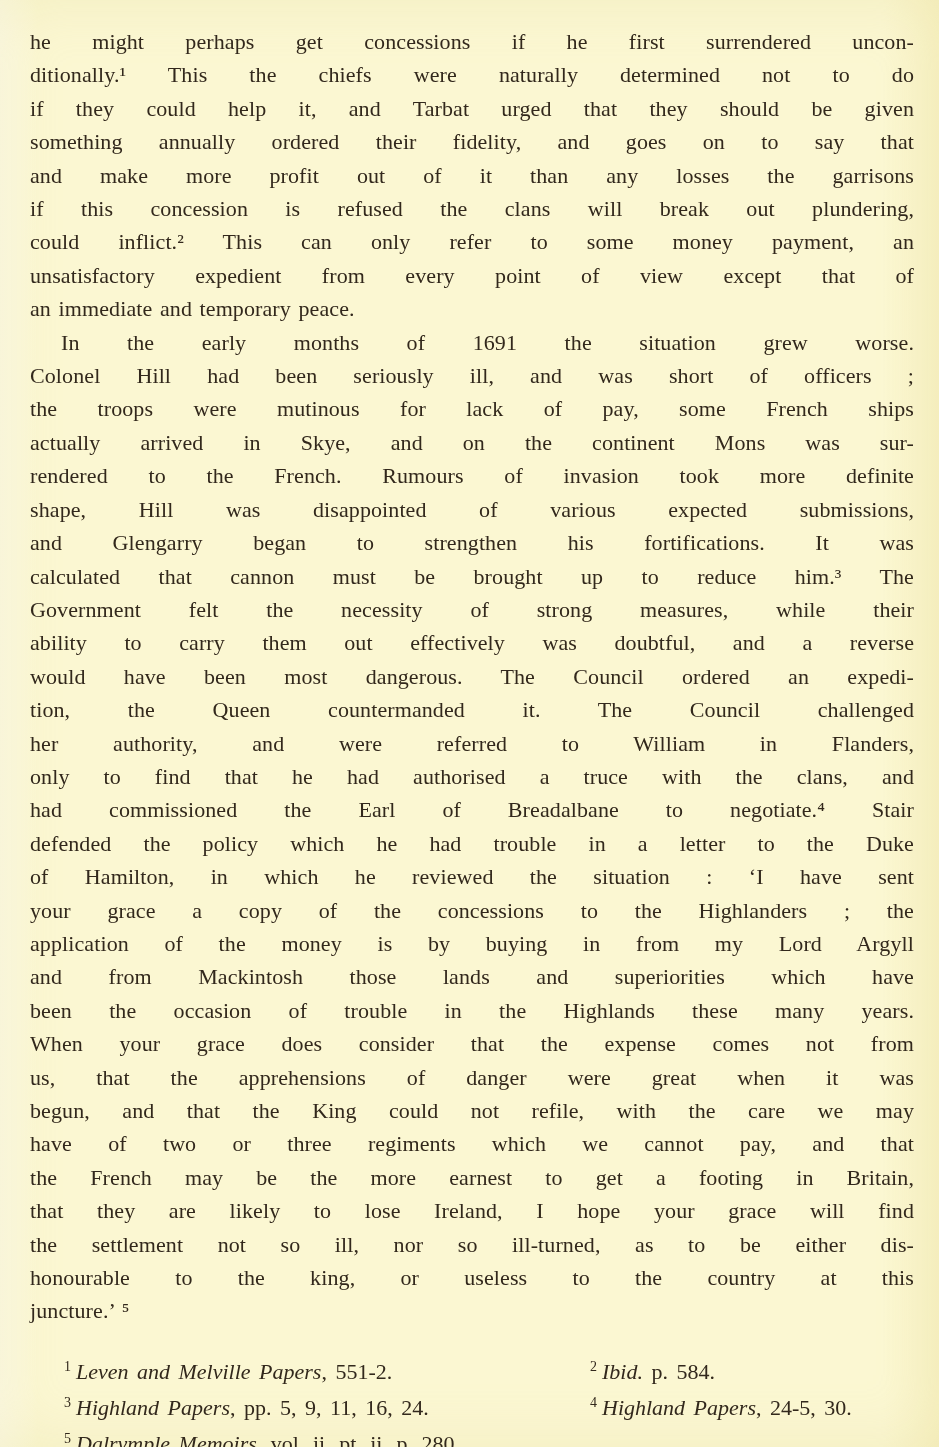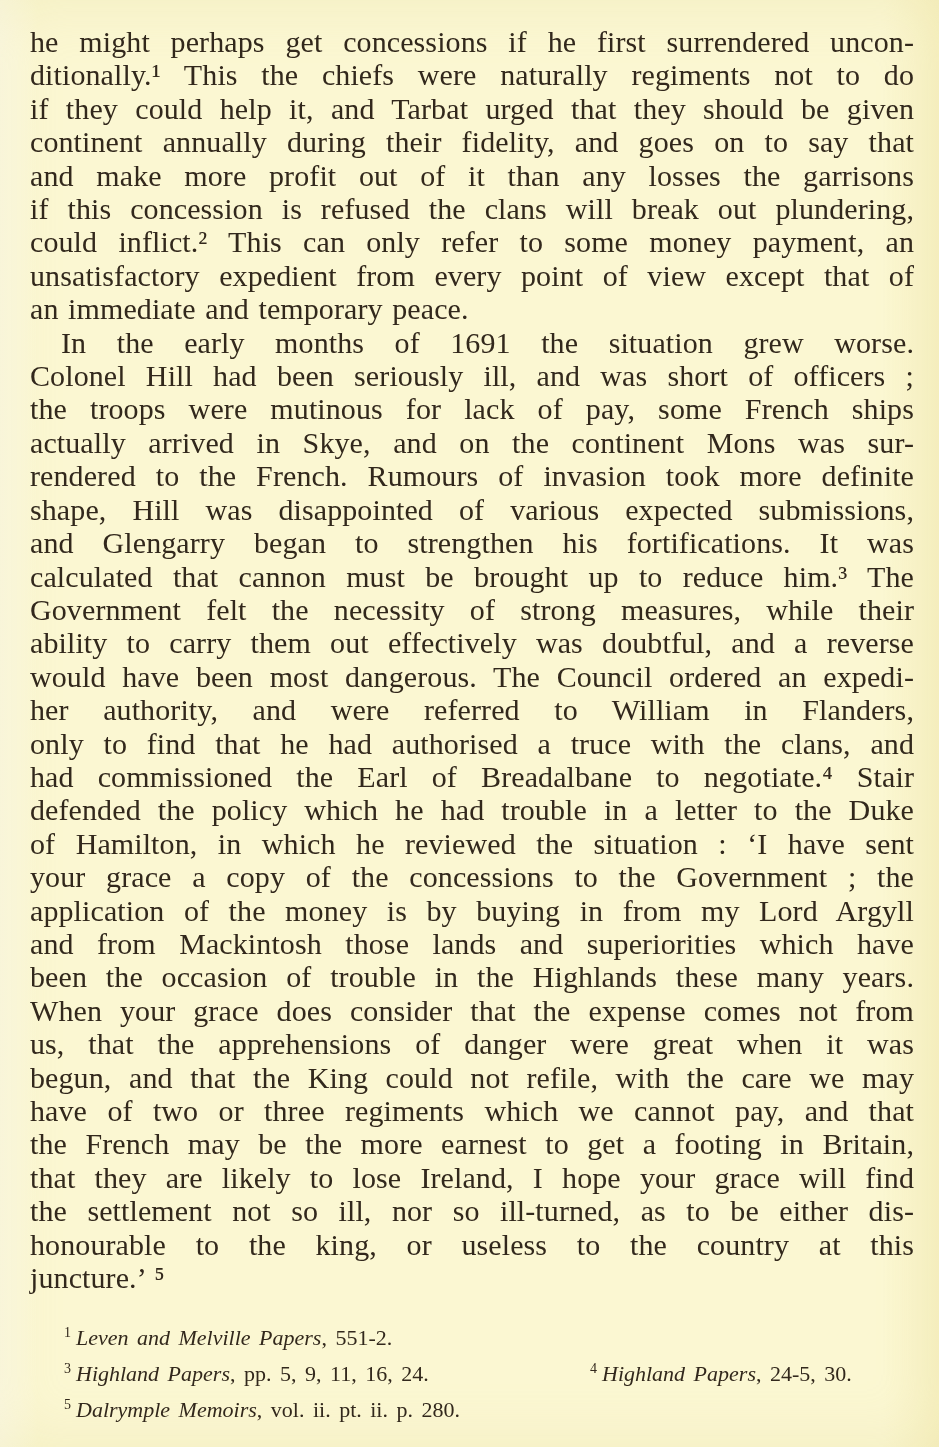--- a/index.html
+++ b/index.html
@@ -13,21 +13,21 @@
     height: 1447px;
     box-sizing: border-box;
     padding: 25px 25px 0 30px;
     background: linear-gradient(90deg, #fdfbe6 0%, #fbf7d2 4%, #fbf7d2 94%, #f8f2c4 100%);
     box-shadow: inset 0 0 60px rgba(225, 214, 150, 0.30);
     font-family: "Liberation Serif", "DejaVu Serif", serif;
     color: #32281c;
     overflow: hidden;
   }
   .body-text {
-    font-size: 30px;
+    font-size: 22px;
     line-height: 33.4px;
     word-spacing: 2px;
     letter-spacing: 0.1px;
   }
   .line {
     text-align: justify;
     text-align-last: justify;
   }
   .line.flush {
     text-align-last: left;
@@ -63,64 +63,68 @@
     font-style: italic;
   }
 </style>
 </head>
 <body>
 
 <div class="page">
 
   <div class="body-text">
     <div class="line">he might perhaps get concessions if he first surrendered uncon-</div>
-    <div class="line">ditionally.¹ This the chiefs were naturally regiments not to do</div>
+    <div class="line">ditionally.¹ This the chiefs were naturally determined not to do</div>
     <div class="line">if they could help it, and Tarbat urged that they should be given</div>
-    <div class="line">continent annually during their fidelity, and goes on to say that</div>
+    <div class="line">something annually ordered their fidelity, and goes on to say that</div>
     <div class="line">and make more profit out of it than any losses the garrisons</div>
     <div class="line">if this concession is refused the clans will break out plundering,</div>
     <div class="line">could inflict.² This can only refer to some money payment, an</div>
     <div class="line">unsatisfactory expedient from every point of view except that of</div>
     <div class="line flush">an immediate and temporary peace.</div>
     <div class="line indent">In the early months of 1691 the situation grew worse.</div>
     <div class="line">Colonel Hill had been seriously ill, and was short of officers ;</div>
     <div class="line">the troops were mutinous for lack of pay, some French ships</div>
     <div class="line">actually arrived in Skye, and on the continent Mons was sur-</div>
     <div class="line">rendered to the French. Rumours of invasion took more definite</div>
     <div class="line">shape, Hill was disappointed of various expected submissions,</div>
     <div class="line">and Glengarry began to strengthen his fortifications. It was</div>
     <div class="line">calculated that cannon must be brought up to reduce him.³ The</div>
     <div class="line">Government felt the necessity of strong measures, while their</div>
     <div class="line">ability to carry them out effectively was doubtful, and a reverse</div>
     <div class="line">would have been most dangerous. The Council ordered an expedi-</div>
+    <div class="line">tion, the Queen countermanded it. The Council challenged</div>
     <div class="line">her authority, and were referred to William in Flanders,</div>
     <div class="line">only to find that he had authorised a truce with the clans, and</div>
     <div class="line">had commissioned the Earl of Breadalbane to negotiate.⁴ Stair</div>
     <div class="line">defended the policy which he had trouble in a letter to the Duke</div>
     <div class="line">of Hamilton, in which he reviewed the situation : ‘I have sent</div>
-    <div class="line">your grace a copy of the concessions to the Government ; the</div>
+    <div class="line">your grace a copy of the concessions to the Highlanders ; the</div>
     <div class="line">application of the money is by buying in from my Lord Argyll</div>
     <div class="line">and from Mackintosh those lands and superiorities which have</div>
     <div class="line">been the occasion of trouble in the Highlands these many years.</div>
     <div class="line">When your grace does consider that the expense comes not from</div>
     <div class="line">us, that the apprehensions of danger were great when it was</div>
     <div class="line">begun, and that the King could not refile, with the care we may</div>
     <div class="line">have of two or three regiments which we cannot pay, and that</div>
     <div class="line">the French may be the more earnest to get a footing in Britain,</div>
     <div class="line">that they are likely to lose Ireland, I hope your grace will find</div>
     <div class="line">the settlement not so ill, nor so ill-turned, as to be either dis-</div>
     <div class="line">honourable to the king, or useless to the country at this</div>
     <div class="line flush">juncture.’ ⁵</div>
   </div>
 
   <div class="footnotes">
 
     <div class="fn-row">
       <div class="fn-left">
         <span class="fn-marker">1</span><span class="fn-title">Leven and Melville Papers</span><span class="fn-tail">, 551-2.</span>
+      </div>
+      <div class="fn-right">
+        <span class="fn-marker">2</span><span class="fn-title">Ibid.</span><span class="fn-tail"> p. 584.</span>
       </div>
     </div>
 
     <div class="fn-row">
       <div class="fn-left">
         <span class="fn-marker">3</span><span class="fn-title">Highland Papers</span><span class="fn-tail">, pp. 5, 9, 11, 16, 24.</span>
       </div>
       <div class="fn-right">
         <span class="fn-marker">4</span><span class="fn-title">Highland Papers</span><span class="fn-tail">, 24-5, 30.</span>
       </div>

